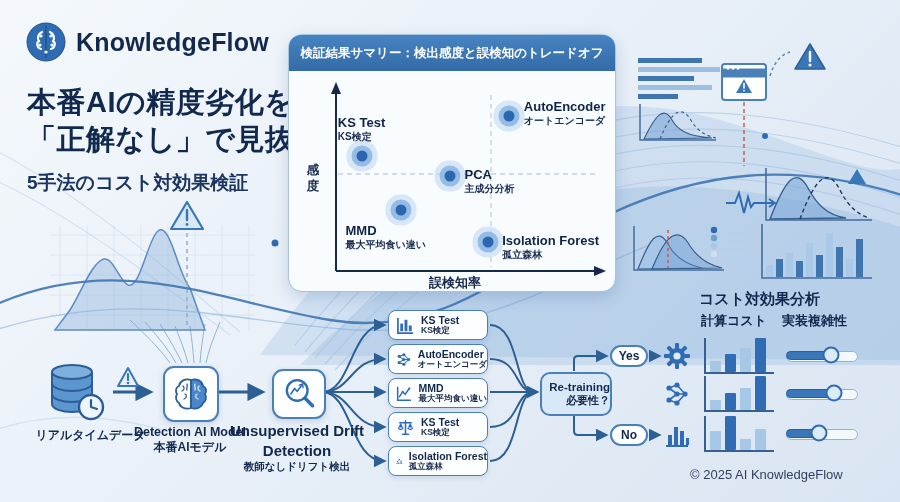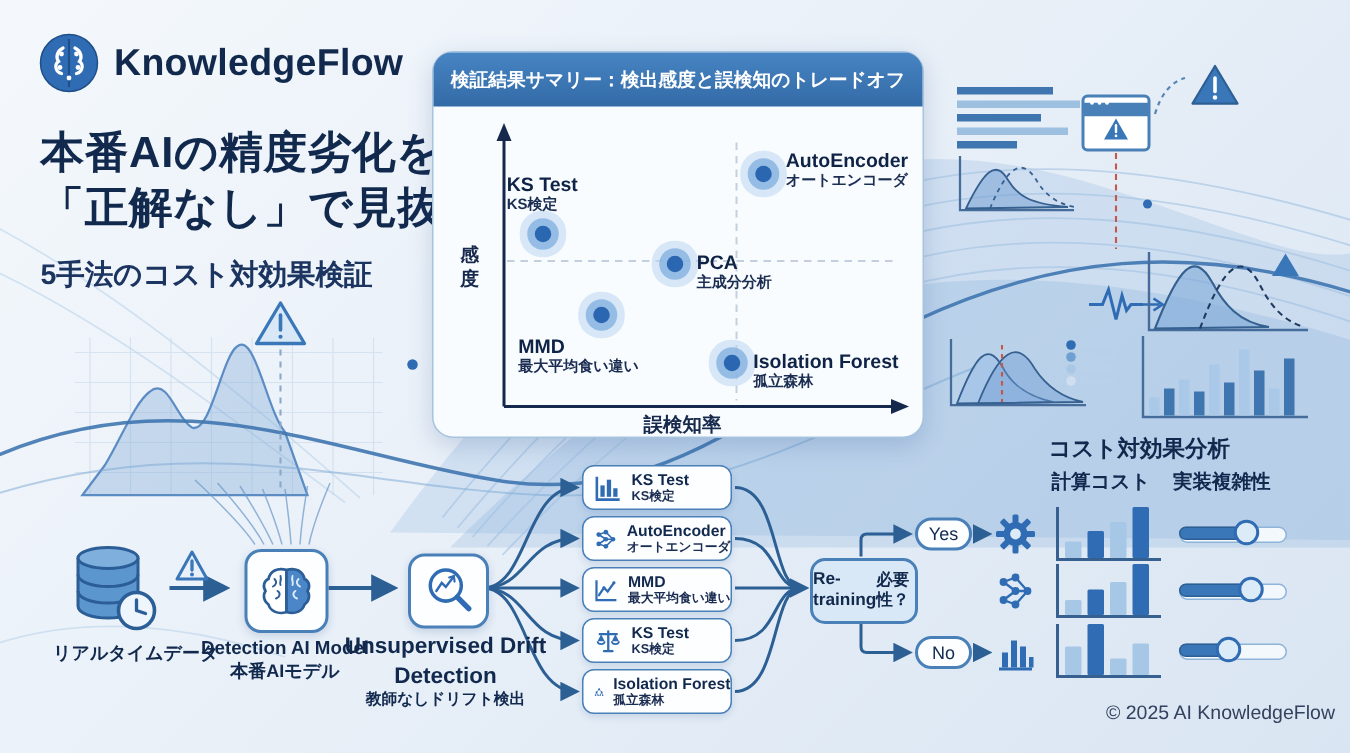--- a/index.html
+++ b/index.html
@@ -44,43 +44,43 @@
     display:flex;align-items:center;justify-content:center;box-shadow:0 2px 6px rgba(40,80,140,.18)}
 
   .mbox{left:388px;width:100px;height:30px;background:#fdfeff;border:1.8px solid #4a80b8;
     border-radius:8px;z-index:3;display:flex;align-items:center;gap:6px;padding:0 0 0 7px;
     box-shadow:0 2px 5px rgba(40,80,140,.15);box-sizing:border-box}
   .mbox .txt{line-height:1.1}
   .mbox .en{font-size:10.5px;font-weight:800;color:#12294e;white-space:nowrap}
   .mbox .ja{font-size:8.5px;font-weight:700;color:#1b2d52;white-space:nowrap}
 
   .decision{left:540px;top:372px;width:68px;height:40px;background:#d9e8f7;border:2px solid #4a80b8;
-    border-radius:10px;z-index:3;display:flex;flex-direction:row;align-items:center;justify-content:center;line-height:1.2}
+    border-radius:10px;z-index:3;display:flex;flex-direction:column;align-items:flex-end;justify-content:center;line-height:1.2}
   .decision .l1{font-size:11.5px;font-weight:800;color:#12294e}
   .decision .l2{font-size:11px;font-weight:700;color:#12294e}
   .pill{width:38px;height:22px;background:#fdfeff;border:2px solid #4a80b8;border-radius:12px;z-index:3;
-    display:flex;align-items:center;justify-content:center;font-size:12px;font-weight:400;color:#12294e;box-sizing:border-box}
+    display:flex;align-items:center;justify-content:center;font-size:12px;font-weight:700;color:#12294e;box-sizing:border-box}
 
   
   .cost-title{left:699px;top:290px;font-size:15px;font-weight:700;color:#12294e;z-index:3}
   .cost-col{z-index:3;font-size:13px;font-weight:800;color:#12294e;text-align:left}
   .cost-bars{left:704px;width:70px;height:36px;border-left:2px solid #35608f;border-bottom:2px solid #35608f;
     display:flex;align-items:flex-end;gap:4px;padding:0 4px;box-sizing:border-box;z-index:3}
   .cbar{width:11px;border-radius:1px}
   .cbar.light{background:#a7c7e7}
   .cbar.dark{background:#2f6cb3}
   .slider{left:786px;width:72px;height:18px;z-index:3}
   .sl-track{position:absolute;left:0;right:0;top:4px;height:9px;background:#f3f8fc;
     border:1.5px solid #8fb4d9;border-radius:6px}
   .sl-fill{position:absolute;left:0;top:4px;height:9px;background:#3a77b8;border:1.5px solid #2c5f94;
     border-radius:6px;box-sizing:border-box}
   .sl-handle{position:absolute;top:8px;width:17px;height:17px;background:#dcebf8;border:2.5px solid #2f6cb3;
     border-radius:50%;transform:translate(-50%,-50%);box-sizing:border-box}
 
-  .footer{left:690px;top:467px;width:200px;text-align:right;font-size:13px;color:#33415e;z-index:3}
+  .footer{left:690px;top:467px;width:200px;text-align:left;font-size:13px;color:#33415e;z-index:3}
 </style>
 </head>
 <body>
 
 <div class="stage">
 
   <svg class="abs" width="900" height="502" viewBox="0 0 900 502" style="left:0;top:0;z-index:0">
 
     <g stroke="#c7d8ea" stroke-width="0.8" opacity="0.6">
       <path d="M60,225 V330 M87,225 V330 M114,225 V330 M141,225 V330 M168,225 V330 M195,225 V330 M222,225 V330 M249,225 V330"></path>

